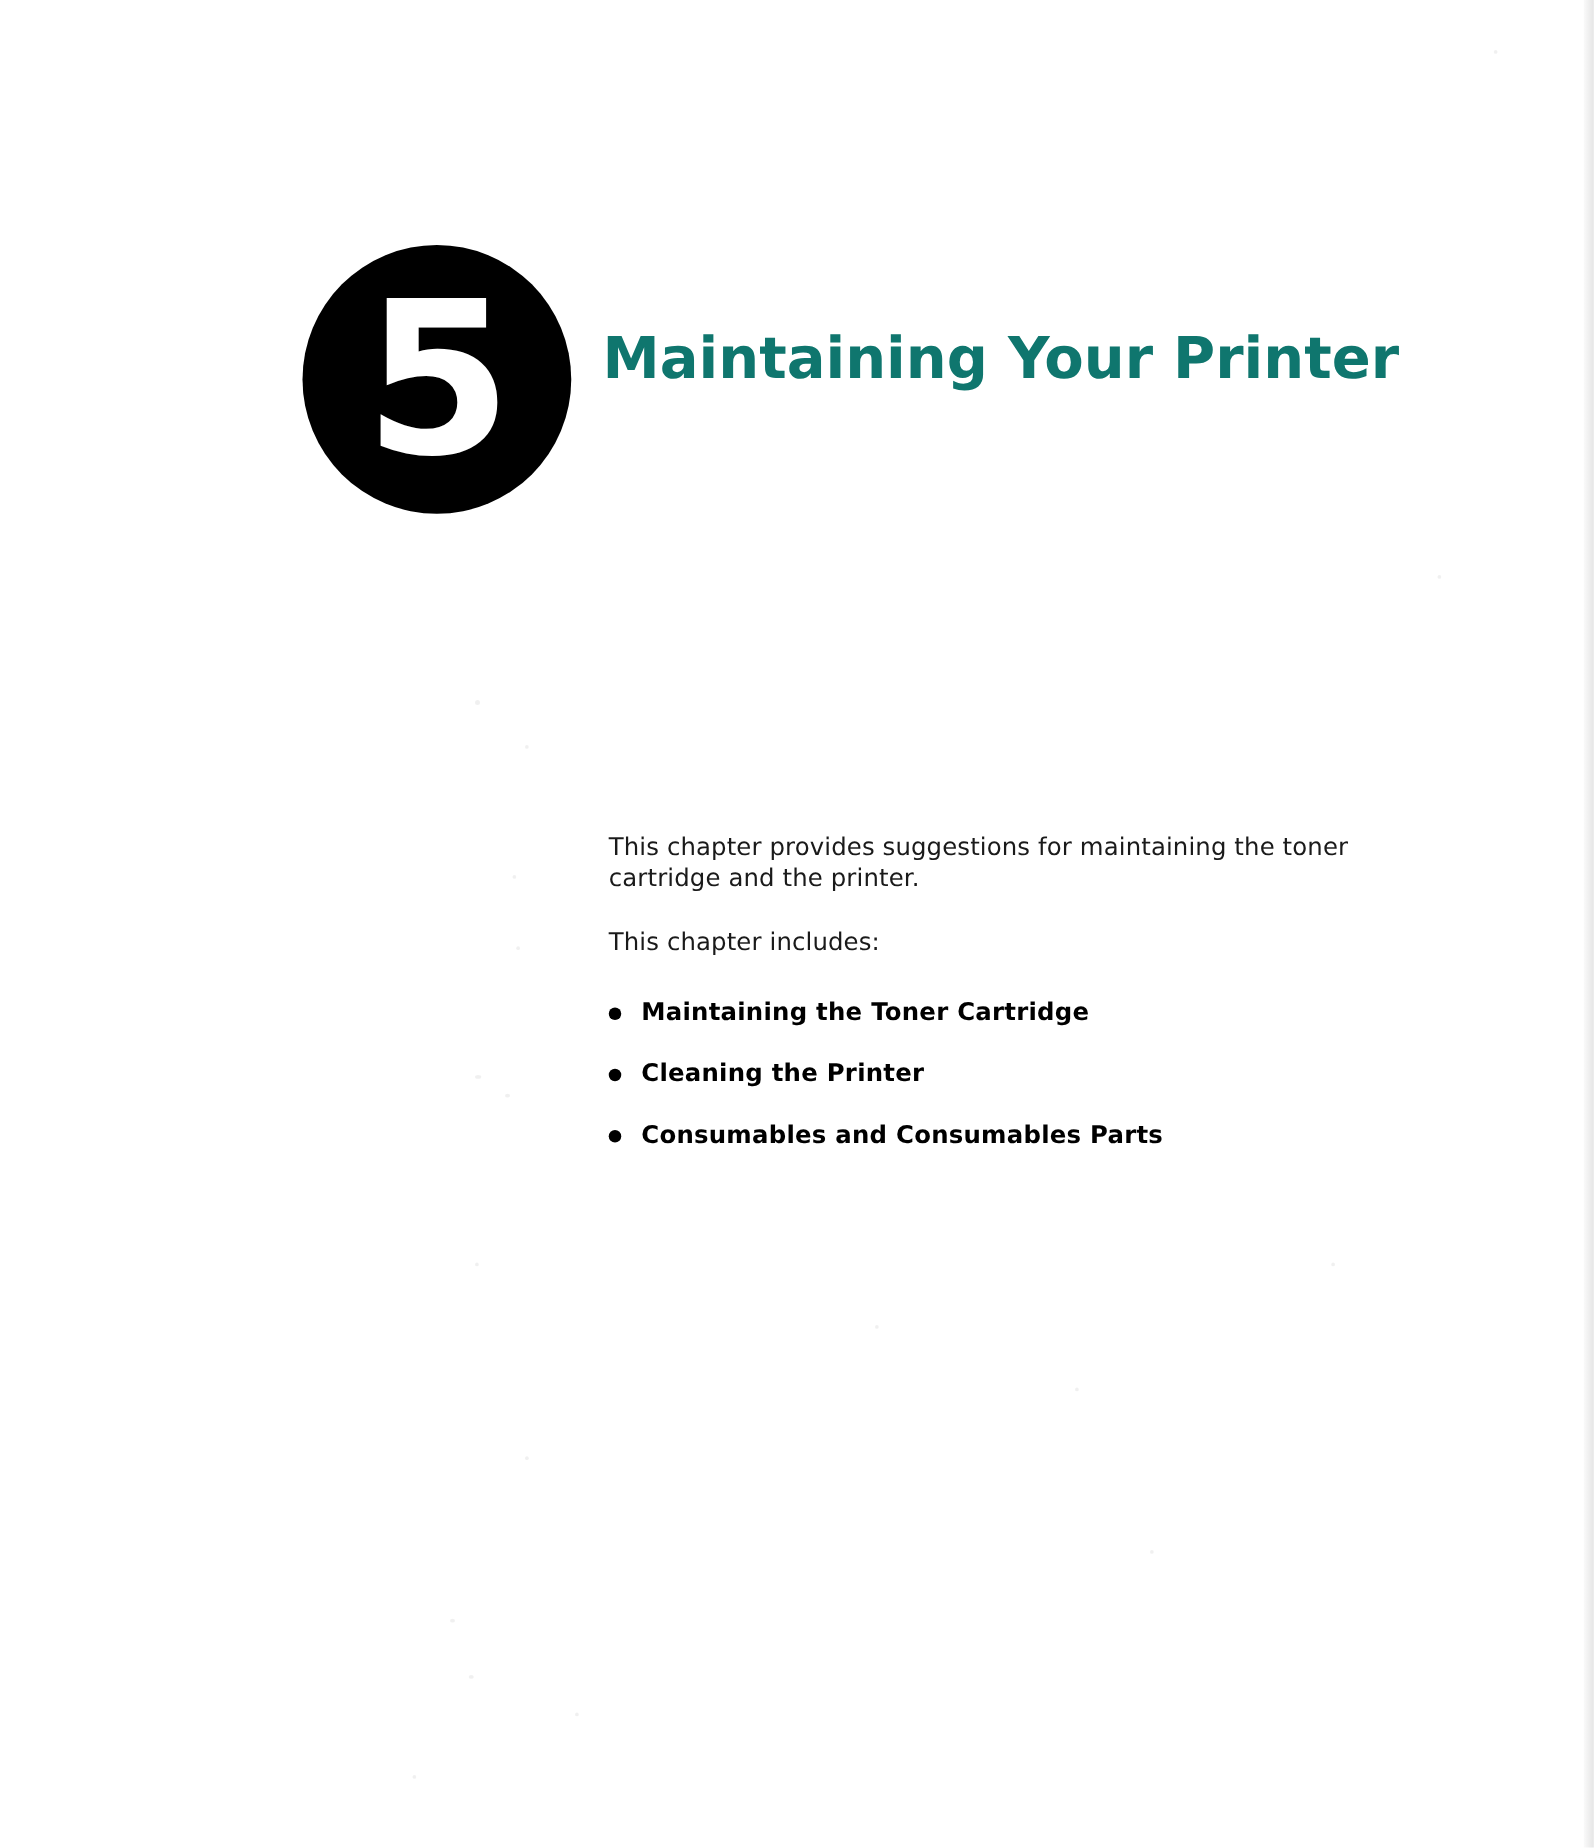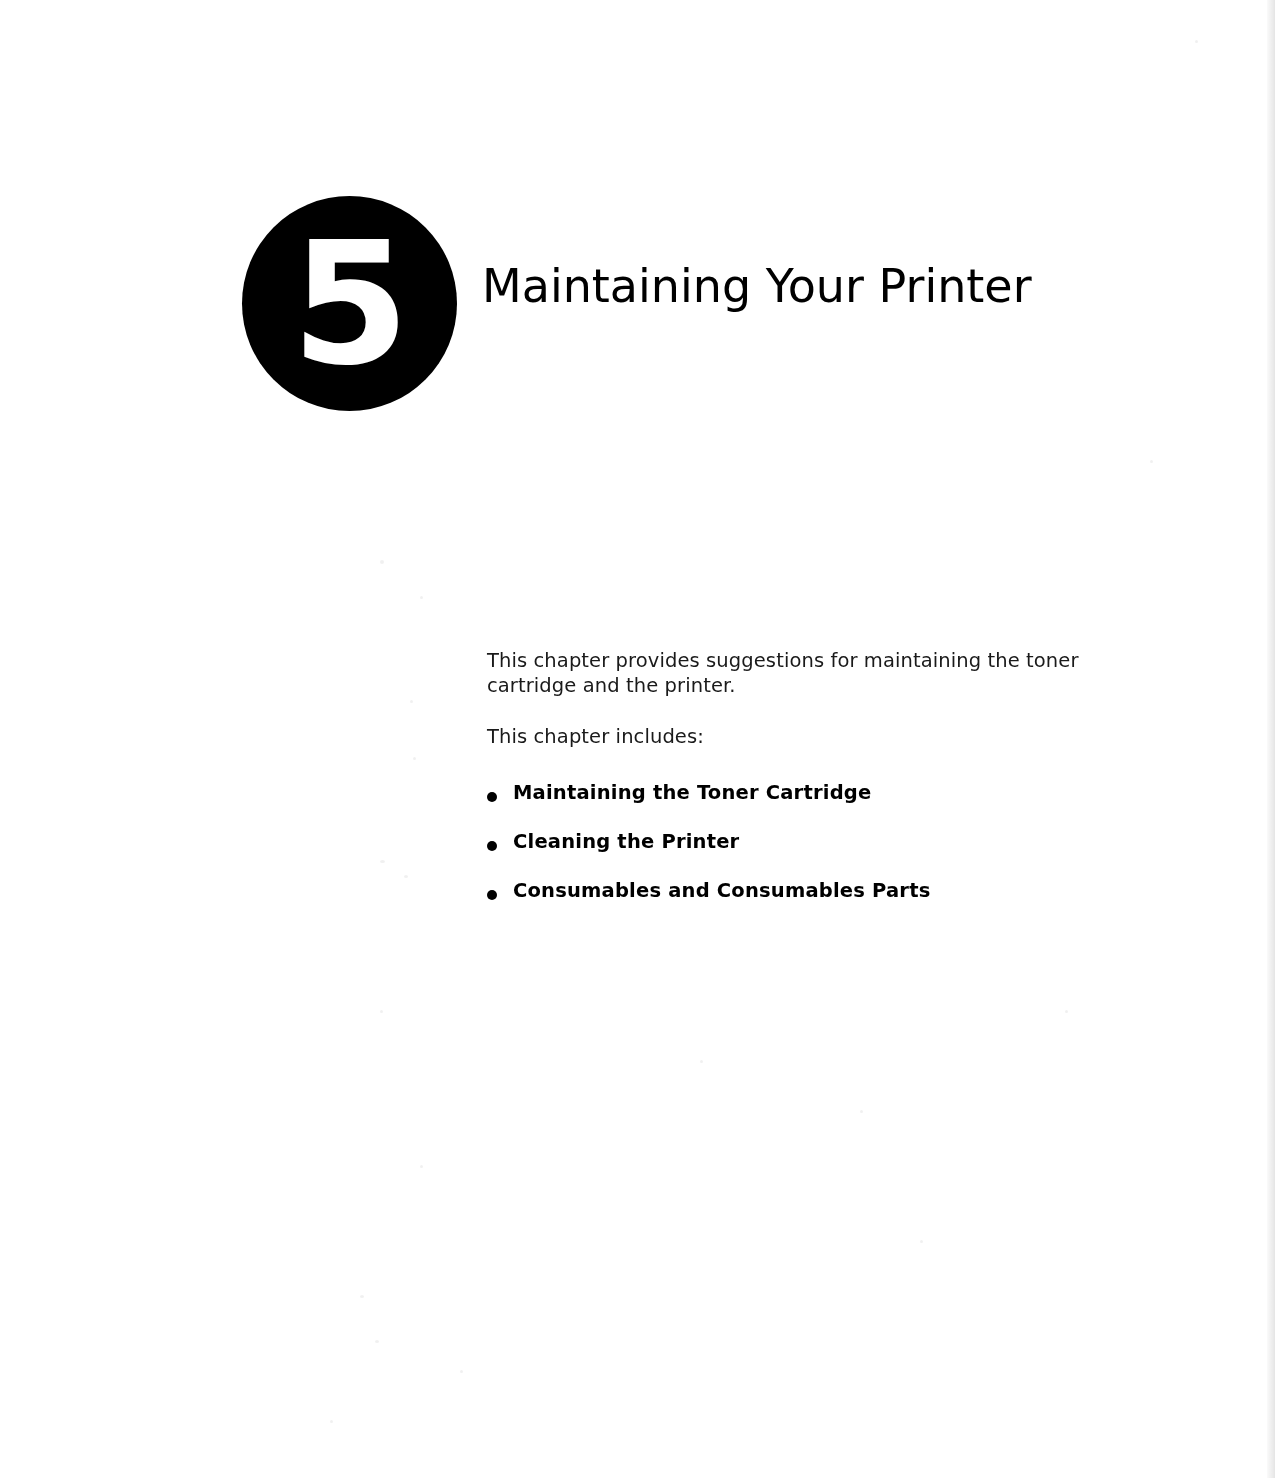--- a/index.html
+++ b/index.html
@@ -47,30 +47,30 @@
     justify-content: center;
     font-size: 170px;
     font-weight: bold;
     line-height: 1;
     letter-spacing: -2px;
     font-family: "DejaVu Sans", sans-serif;
   }
   .chapter-title {
     margin-left: 25px;
     font-size: 46px;
-    font-weight: normal;
-    color: #000000;
+    font-weight: bold;
+    color: #0f766e;
     letter-spacing: 0px;
     white-space: nowrap;
     position: relative;
     top: -18px;
   }
   .content {
     position: absolute;
-    top: 648px;
+    top: 665px;
     left: 487px;
     width: 640px;
   }
   .para {
     font-size: 19.5px;
     line-height: 25px;
     color: #1a1a1a;
     margin: 0 0 26px 0;
     max-width: 595px;
     letter-spacing: 0.1px;
@@ -78,21 +78,21 @@
   .para.second {
     margin-bottom: 32px;
   }
   .bullet-list {
     list-style: none;
     margin: 0;
     padding: 0;
   }
   .bullet-item {
     display: flex;
-    align-items: center;
+    align-items: flex-start;
     margin-bottom: 26px;
     font-size: 19.5px;
     font-weight: bold;
     color: #000000;
   }
   .bullet-dot {
     width: 10px;
     height: 10px;
     border-radius: 50%;
     background: #000000;

